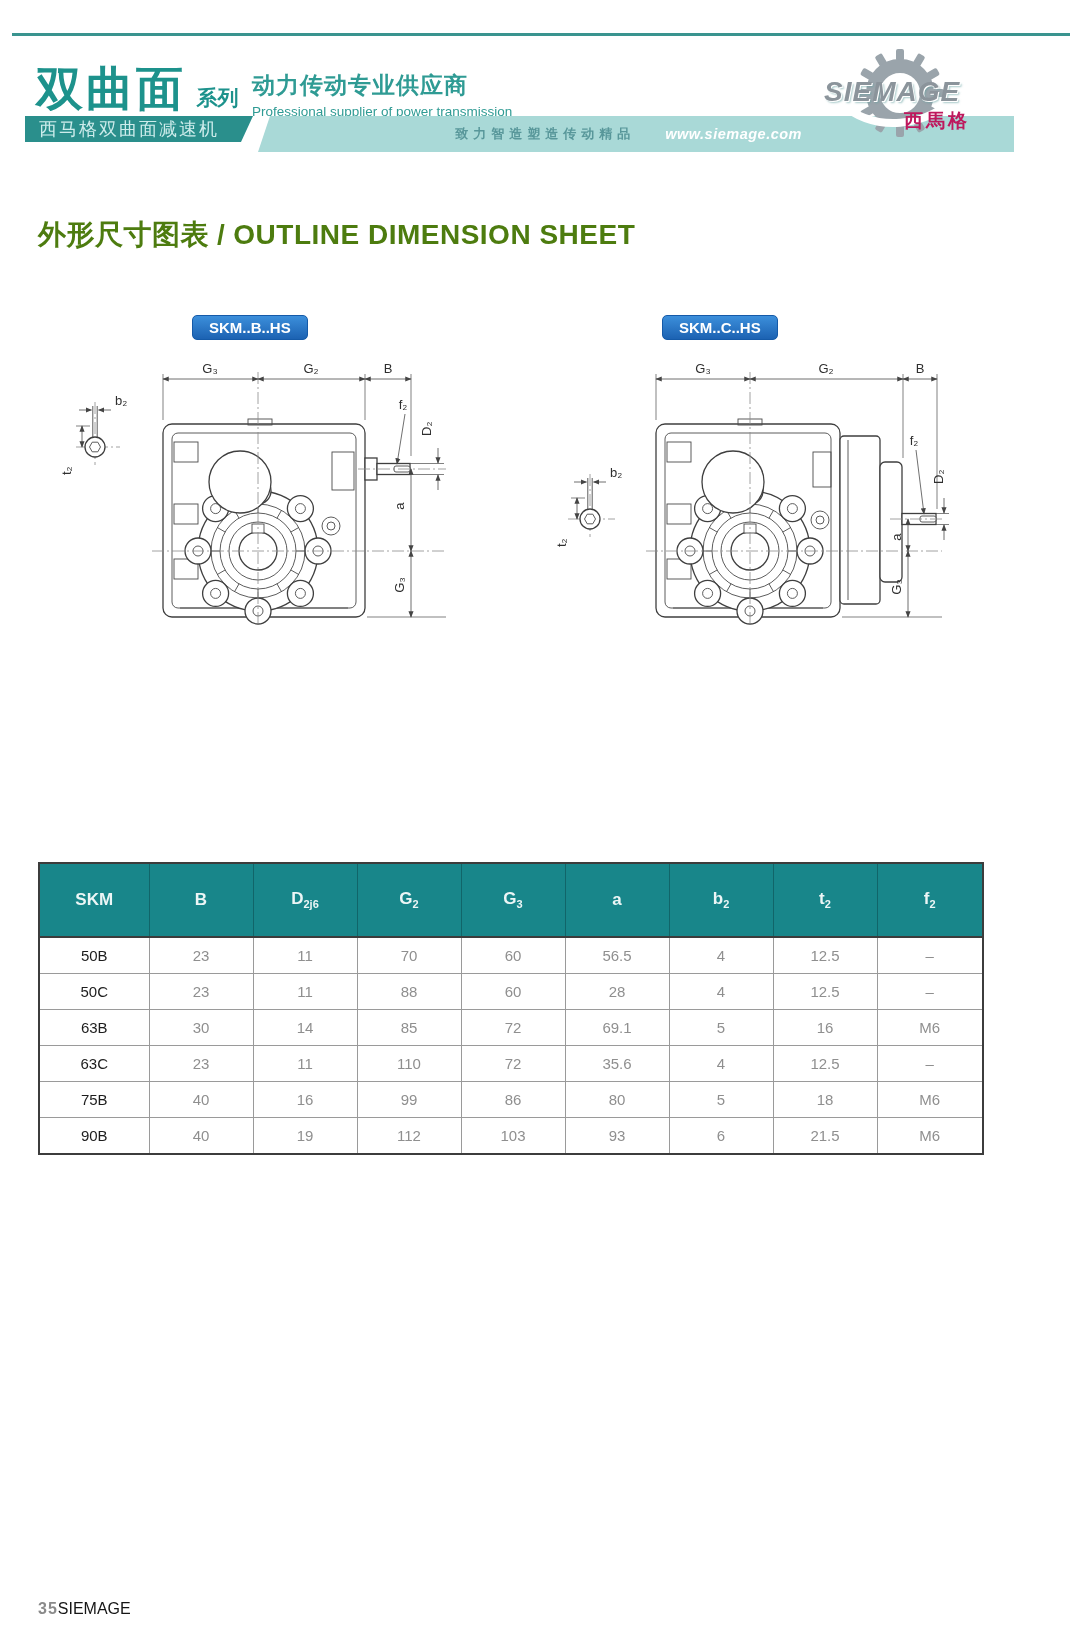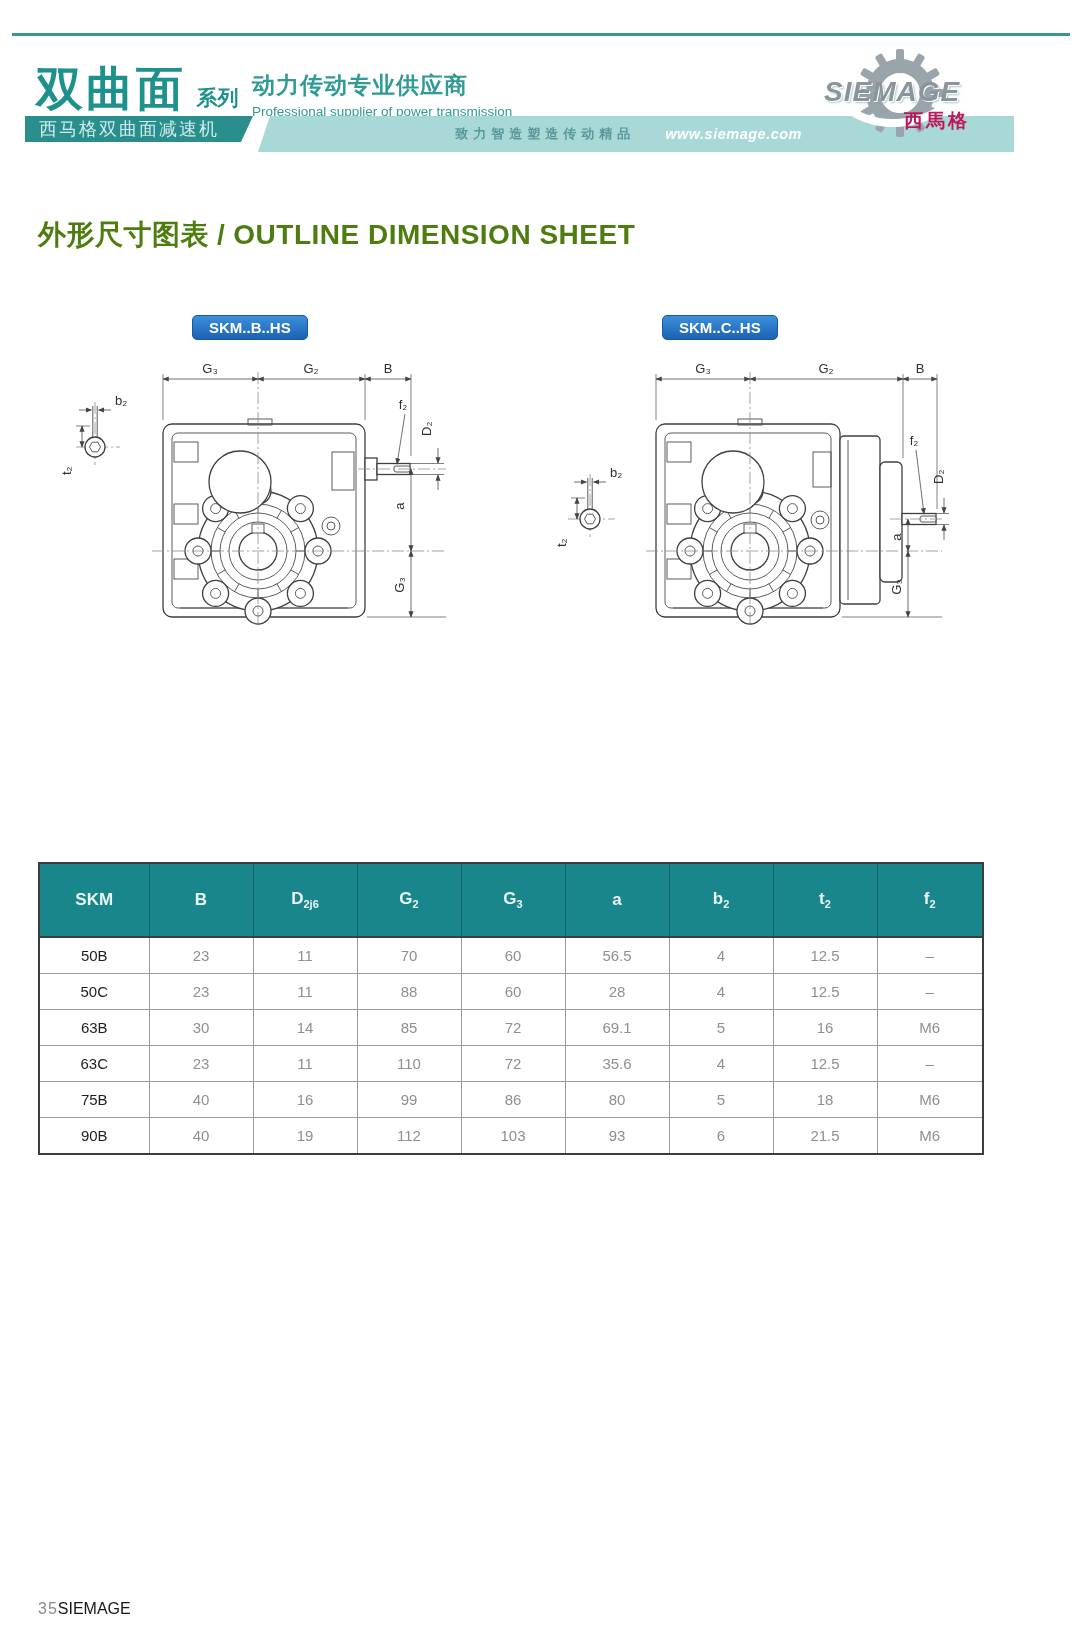--- a/index.html
+++ b/index.html
@@ -52,21 +52,21 @@
   
   .dim-table{position:absolute;left:38px;top:817px;width:944px;border-collapse:collapse;table-layout:fixed;
     border:2px solid #3c3c3c;margin-top:45px;}
   .dim-table th{background:#18868a;color:#ecf6f6;height:70px;font-size:17px;font-weight:bold;
     border:1px solid #116569;border-bottom:2px solid #3c3c3c;}
   .dim-table td{height:33px;text-align:center;font-size:15px;color:#8f8f8f;border:1px solid #9a9a9a;background:#fff;}
   .dim-table td.model{color:#1d1d1d;font-size:15px;}
   .dim-table sub{font-size:11px;}
 
   .footer{position:absolute;left:38px;top:1600px;font-size:16px;}
-  .footer .pg{color:#8a8a8a;font-weight:normal;letter-spacing:1px;}
+  .footer .pg{color:#8a8a8a;font-weight:bold;letter-spacing:1px;}
   .footer .br{color:#151515;}
 </style>
 </head>
 <body>
 
 <div class="topline"></div>
 
 <div class="hdr-series">
   <span class="big">双曲面</span>
   <span class="suf">系列</span>

